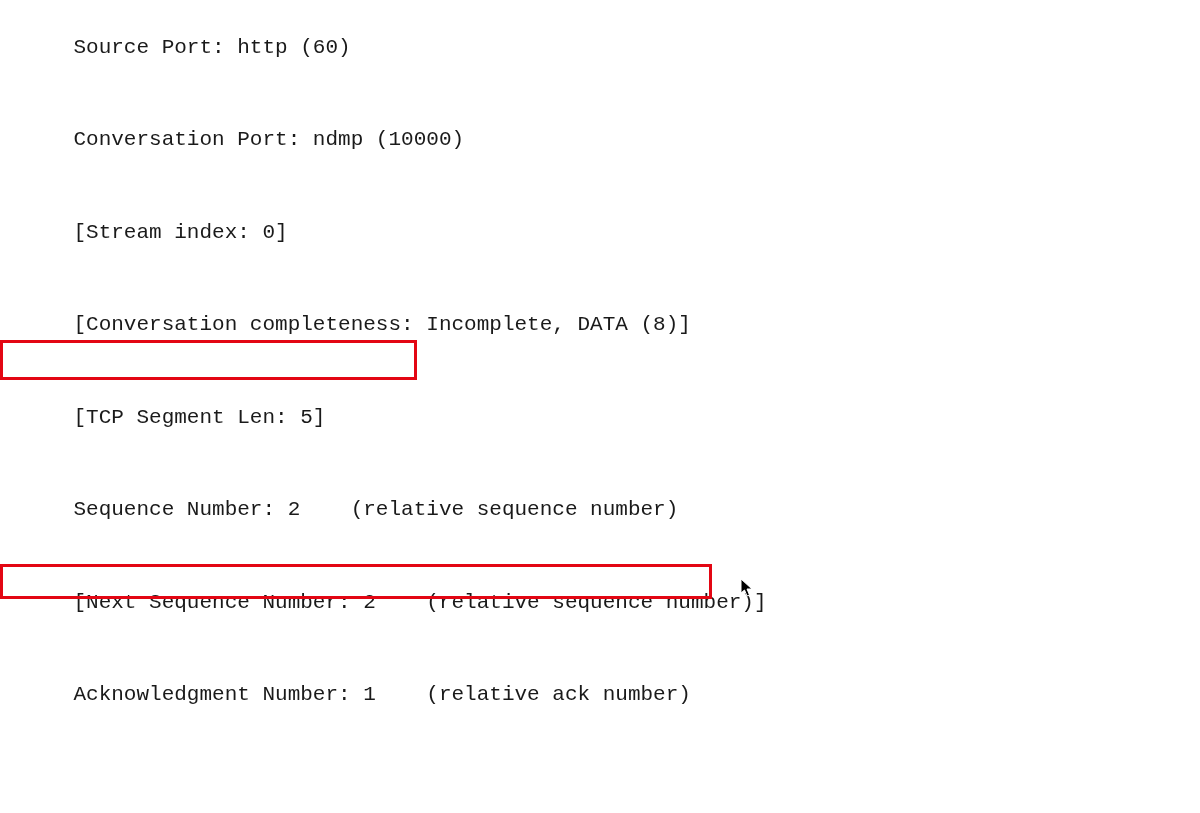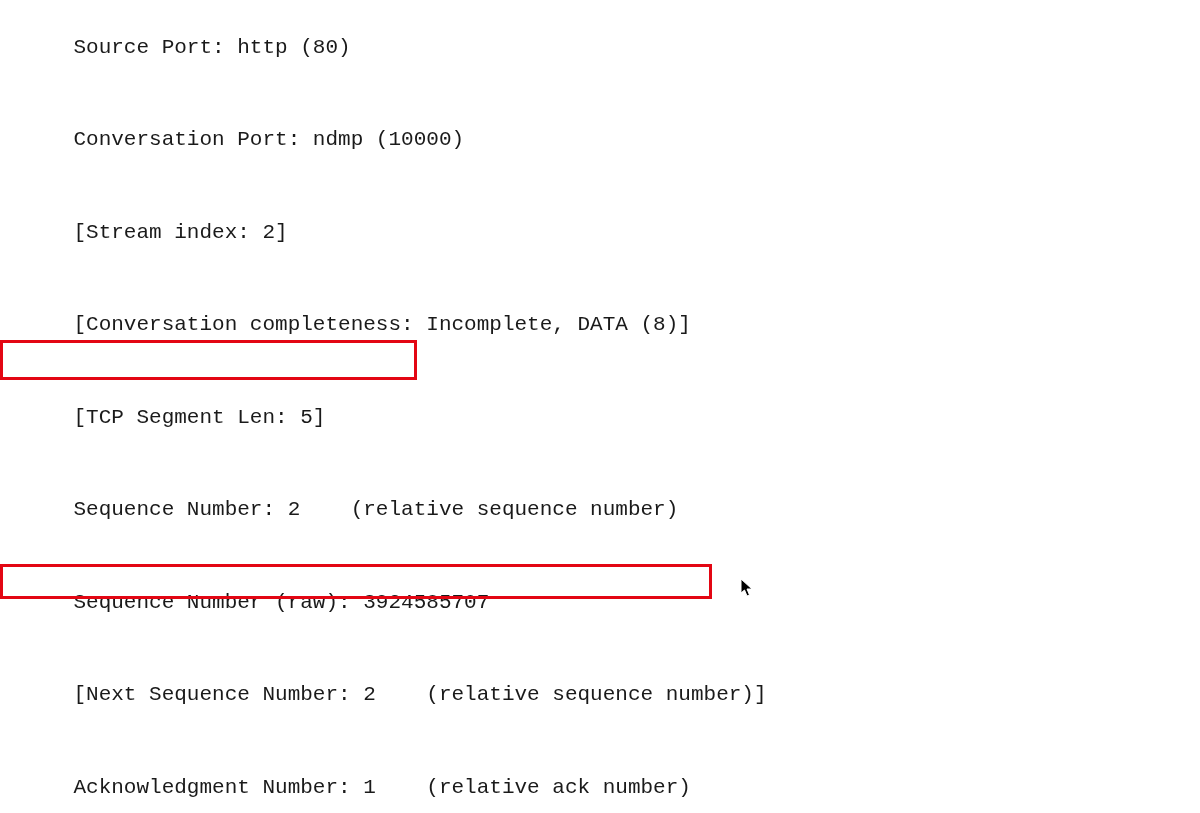--- a/index.html
+++ b/index.html
@@ -49,39 +49,36 @@
   pointer-events: none;
 }
 .cursor svg { display:block; }
 </style>
 </head>
 <body>
 
 <div class="tree">
 
   <div class="row indent-0">
-    <span class="chev empty">·</span><span class="pad"></span><span>Source Port: http (80)</span>
+    <span class="chev empty">·</span><span class="pad"></span><span>Source Port: http (60)</span>
   </div>
   <div class="row indent-0">
     <span class="chev empty">·</span><span class="pad"></span><span>Conversation Port: ndmp (10000)</span>
   </div>
   <div class="row indent-0">
-    <span class="chev empty">·</span><span class="pad"></span><span>[Stream index: 2]</span>
+    <span class="chev empty">·</span><span class="pad"></span><span>[Stream index: 0]</span>
   </div>
   <div class="row indent-0">
     <span class="chev empty">·</span><span class="pad"></span><span>[Conversation completeness: Incomplete, DATA (8)]</span>
   </div>
   <div class="row indent-0">
     <span class="chev empty">·</span><span class="pad"></span><span>[TCP Segment Len: 5]</span>
   </div>
   <div class="row indent-0">
     <span class="chev empty">·</span><span class="pad"></span><span>Sequence Number: 2    (relative sequence number)</span>
-  </div>
-  <div class="row indent-0">
-    <span class="chev empty">·</span><span class="pad"></span><span>Sequence Number (raw): 3924585707</span>
   </div>
   <div class="row indent-0">
     <span class="chev empty">·</span><span class="pad"></span><span>[Next Sequence Number: 2    (relative sequence number)]</span>
   </div>
   <div class="row indent-0">
     <span class="chev empty">·</span><span class="pad"></span><span>Acknowledgment Number: 1    (relative ack number)</span>
   </div>
 
 </div>
 

